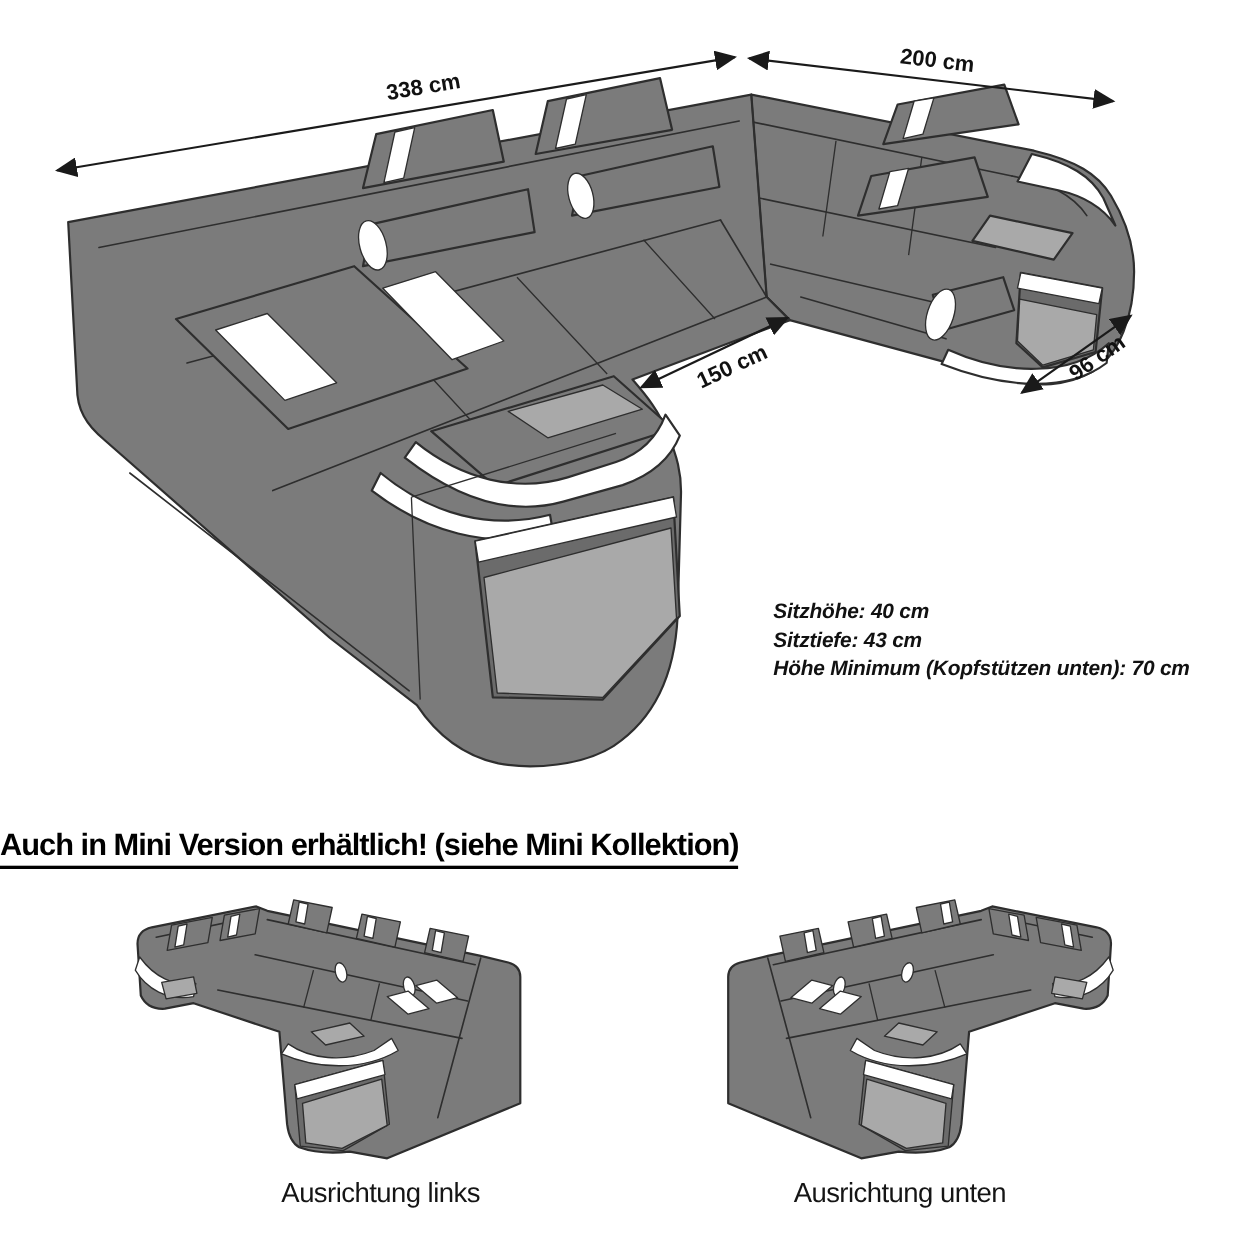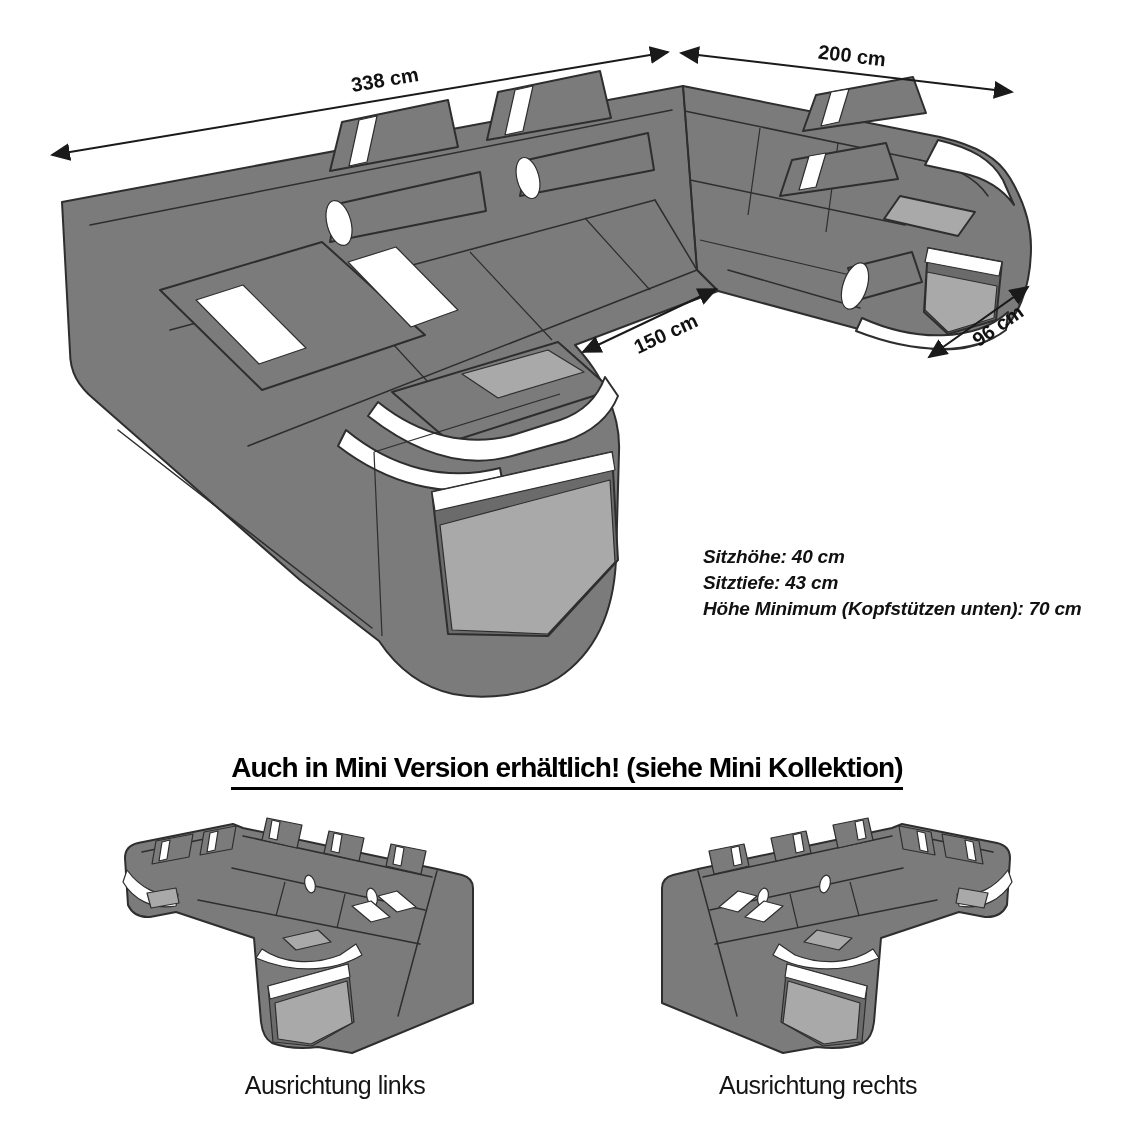--- a/index.html
+++ b/index.html
@@ -12,21 +12,21 @@
   .lnf  {fill:none;stroke:var(--outline);stroke-width:1.2;}
   .f-body {fill:var(--body);}
   .f-side {fill:var(--body-dark);}
   .f-panel{fill:var(--panel);}
   .f-white{fill:var(--stripe);}
   .dim-line{stroke:#1a1a1a;stroke-width:2;}
   .dim-label{position:absolute;font-weight:bold;font-size:20px;color:#111;
              white-space:nowrap;transform-origin:center;}
   #specs{position:absolute;left:703px;top:544px;font-weight:bold;font-size:19px;
          line-height:26px;color:#111;letter-spacing:-0.2px;font-style:italic;}
-  #mini-heading-wrap{position:absolute;left:0;top:752px;width:1134px;text-align:center;}
+  #mini-heading-wrap{position:absolute;left:0;top:752px;width:1134px;text-align:left;}
   #mini-heading-wrap span{display:inline-block;font-weight:bold;font-size:28px;
          letter-spacing:-0.9px;color:#000;border-bottom:3px solid #000;padding-bottom:3px;}
   .caption{position:absolute;top:1085px;transform:translate(-50%,-50%);
            font-size:25px;letter-spacing:-0.5px;color:#151515;white-space:nowrap;}
 </style>
 </head>
 <body>
 
 <div id="stage">
 
@@ -152,15 +152,15 @@
   <div id="specs">
     <div>Sitzhöhe: 40 cm</div>
     <div>Sitztiefe: 43 cm</div>
     <div>Höhe Minimum (Kopfstützen unten): 70 cm</div>
   </div>
 
   <div id="mini-heading-wrap">
     <span>Auch in Mini Version erhältlich! (siehe Mini Kollektion)</span>
   </div>
 
-  <div class="caption" style="left:335px;">Ausrichtung links</div>
-  <div class="caption" style="left:818px;">Ausrichtung rechts</div>
+  <div class="caption" style="left:346px;">Ausrichtung links</div>
+  <div class="caption" style="left:818px;">Ausrichtung unten</div>
 </div>
 
 </body></html>

